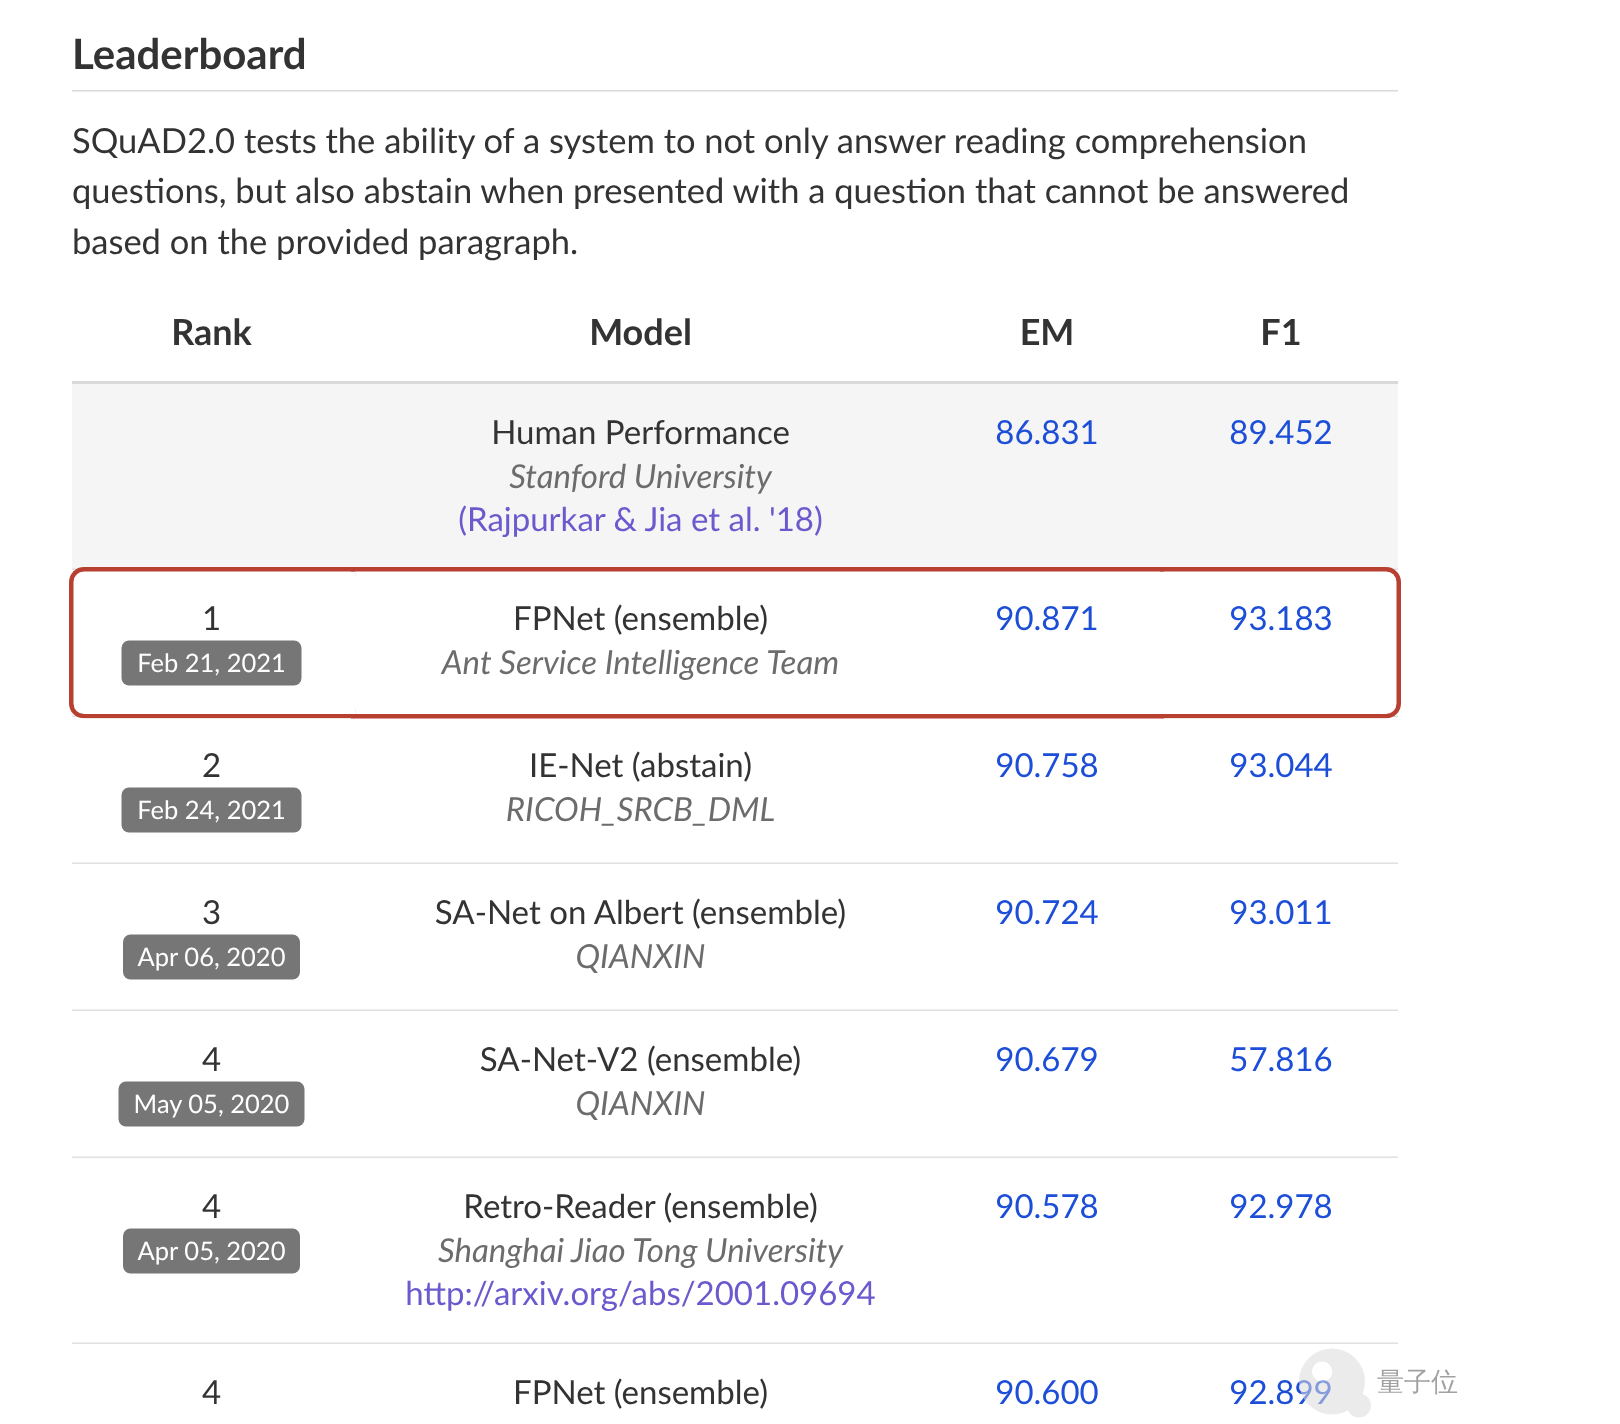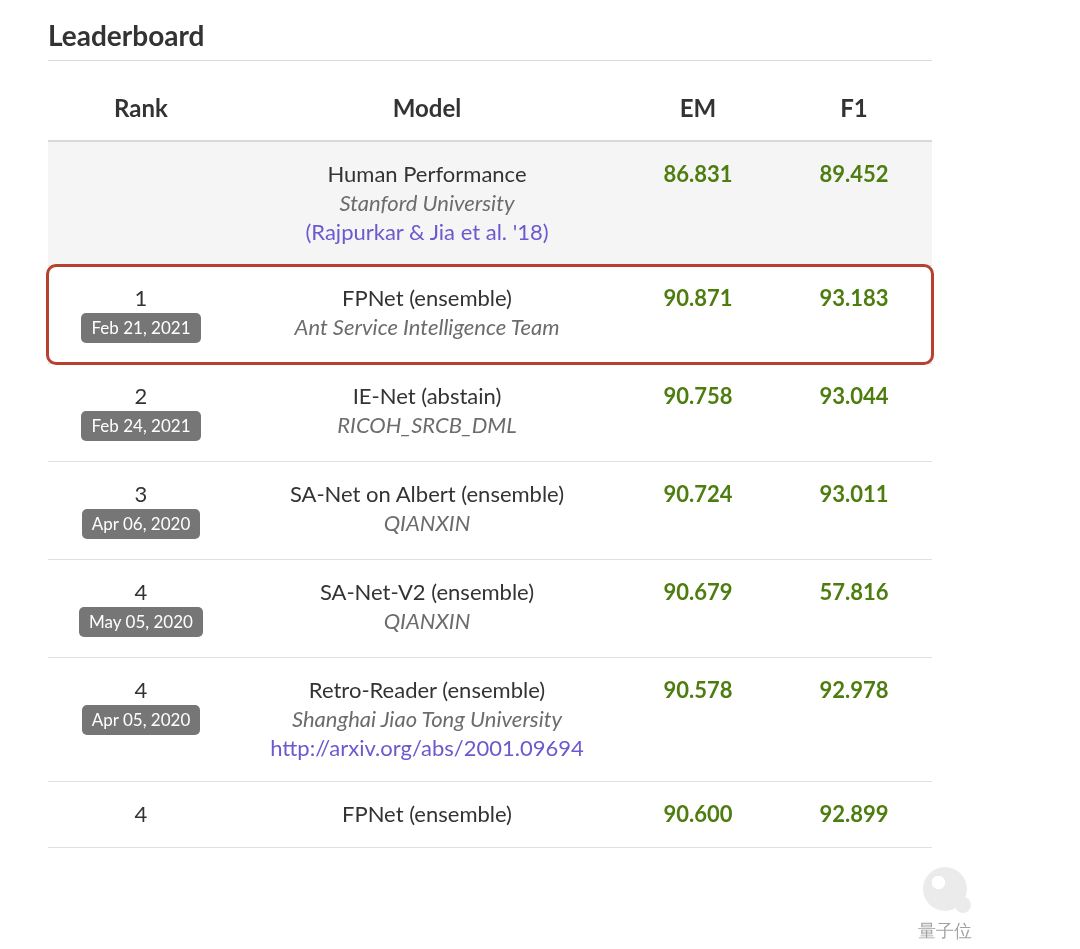--- a/index.html
+++ b/index.html
@@ -71,21 +71,21 @@
     display:inline-block;
     margin-top:2px;
     background:var(--badge);
     color:#fff;
     font-size:17px;
     line-height:1;
     padding:6px 10px 7px 10px;
     border-radius:5px;
     font-style:normal;
   }
-  .em,.f1{font-weight:700;color:#4d7c0f;}
+  .em,.f1{font-weight:400;color:#1d4ed8;}
   tr.highlighted{position:relative;}
   tr.highlighted td{position:relative;}
   tr.highlighted td:first-child::before{
     content:"";
     position:absolute;
     left:-2px; top:-2px; bottom:-2px;
     width:calc(100% + 2px);
     border:3px solid var(--highlight);
     border-right:none;
     border-radius:10px 0 0 10px;
@@ -112,21 +112,20 @@
 
   
   .watermark{
     position:absolute;
     right:8px; bottom:6px;
     display:flex; align-items:center;
     gap:8px;
     opacity:.55;
     font-size:18px;
     color:#555;
-    flex-direction:column;
   }
   .wm-bubble{
     width:44px;height:44px;border-radius:50%;
     background:radial-gradient(circle at 35% 35%, #fff 0 16%, #dcdcdc 17% 100%);
     position:relative;
   }
   .wm-bubble::after{
     content:"";position:absolute;right:-4px;bottom:-2px;
     width:16px;height:16px;border-radius:50%;
     background:#dcdcdc;
@@ -135,20 +134,21 @@
 </style>
 </head>
 <body>
 
 <div class="page-wrap">
   <div class="panel">
 
     <div class="title">Leaderboard</div>
     <hr class="title-rule">
 
+    <p class="desc">SQuAD2.0 tests the ability of a system to not only answer reading comprehension questions, but also abstain when presented with a question that cannot be answered based on the provided paragraph.</p>
 
     <table class="lb">
       <thead>
         <tr>
           <th class="col-rank">Rank</th>
           <th class="col-model">Model</th>
           <th class="col-em">EM</th>
           <th class="col-f1">F1</th>
         </tr>
       </thead>

